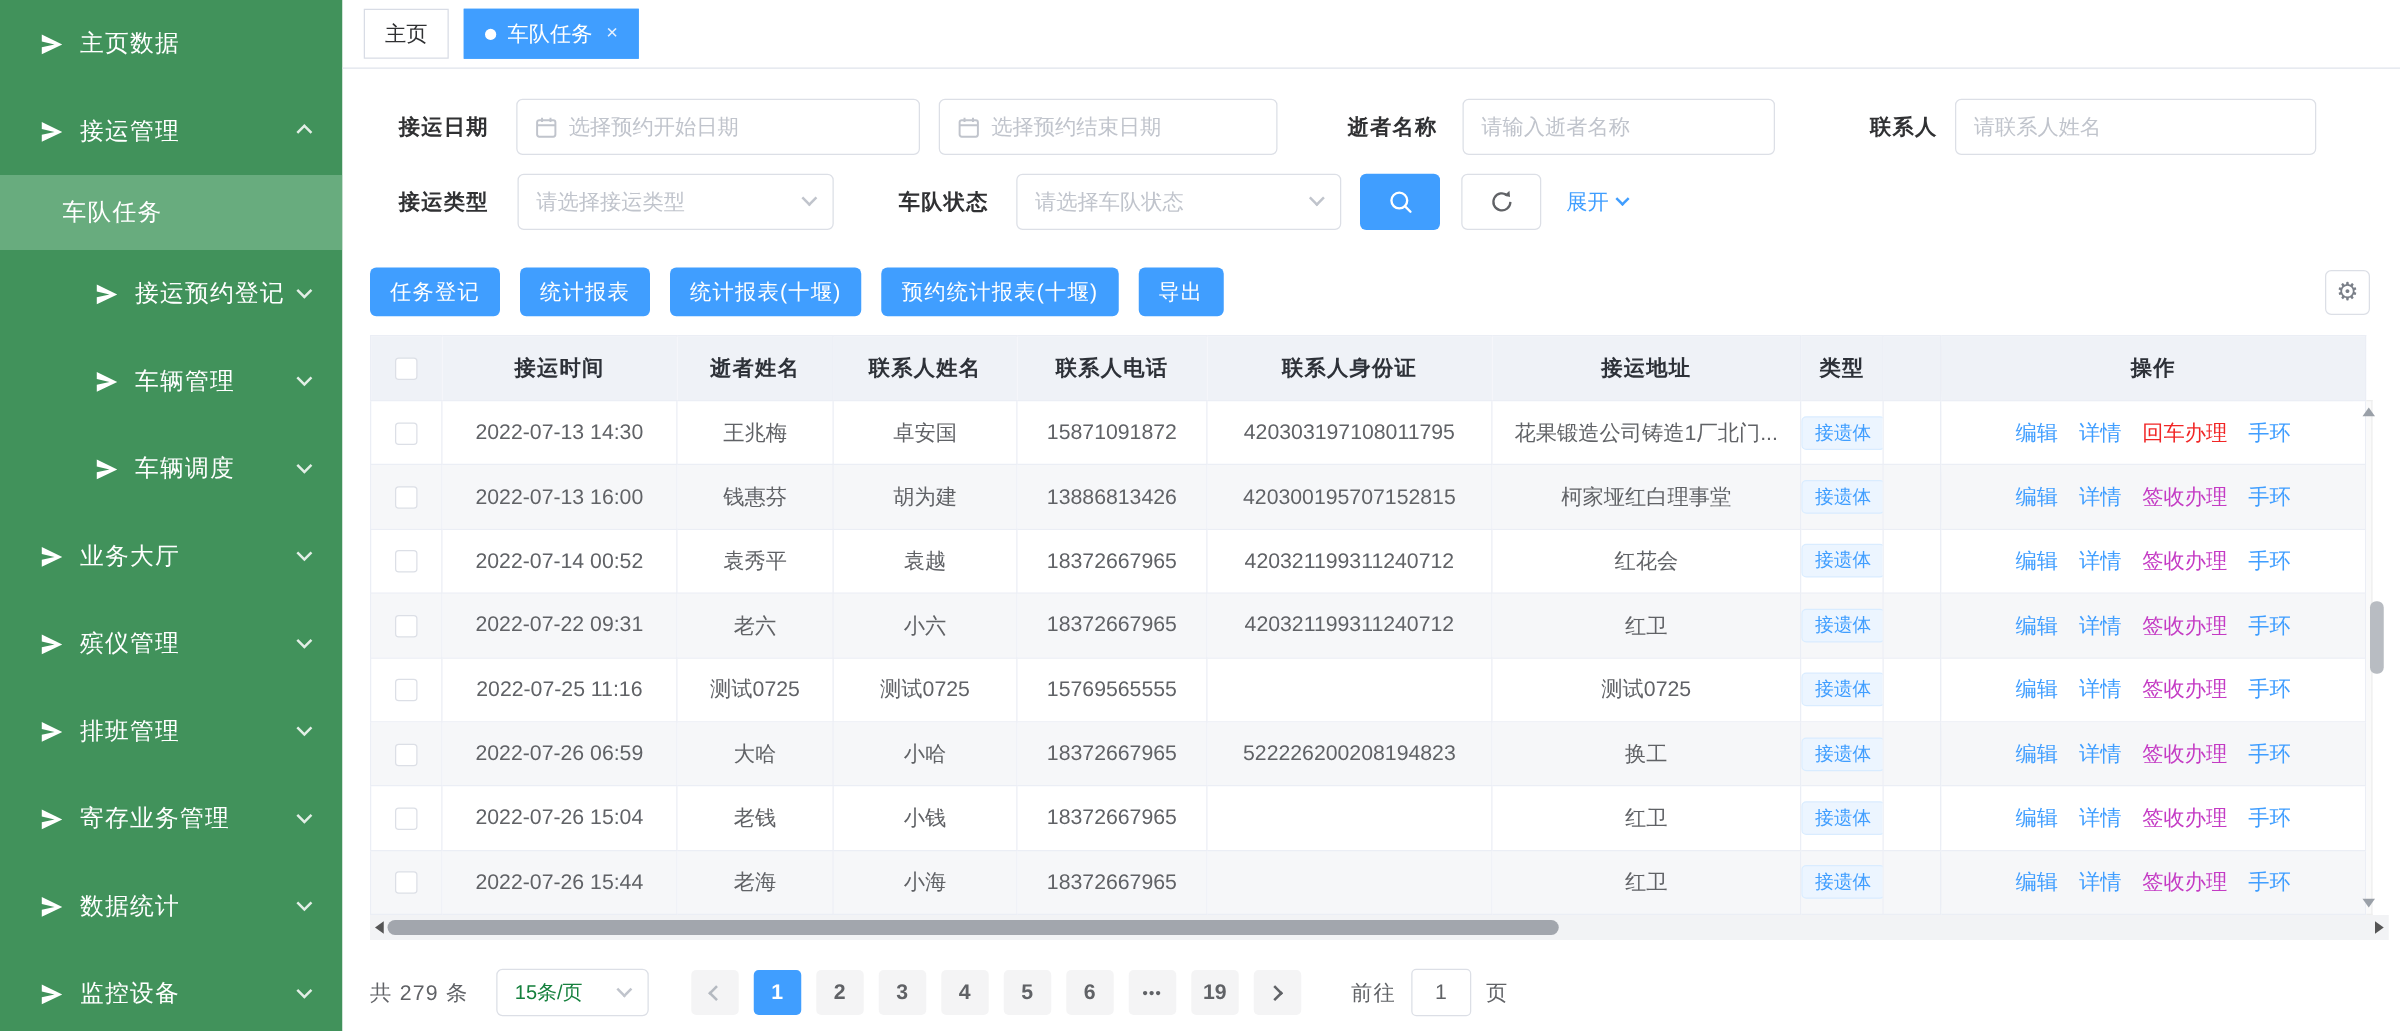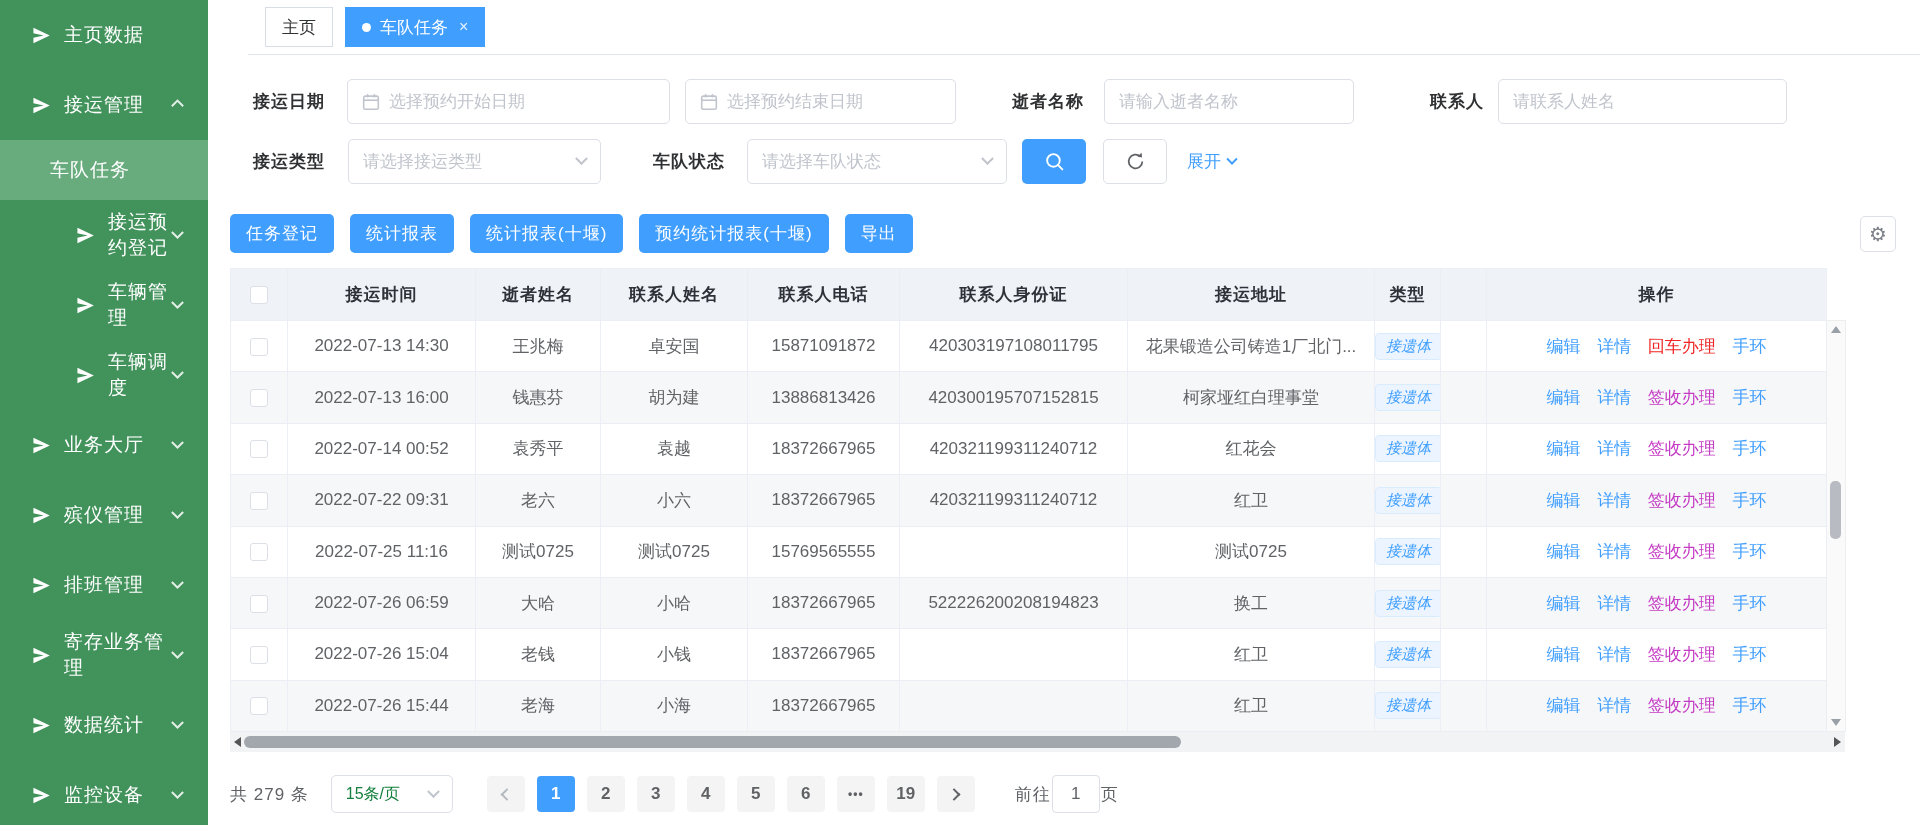--- a/index.html
+++ b/index.html
@@ -1,35 +1,35 @@
 <!DOCTYPE html>
 <html><head>
 <meta charset="utf-8">
 <style>
   * { box-sizing: border-box; margin: 0; padding: 0; }
   html,body { width:1920px; height:825px; overflow:hidden; background:#fff;
     font-family:"Liberation Sans","DejaVu Sans",sans-serif; }
   .app { display:flex; width:1920px; height:825px; }
 
   
-  .sidebar { width:208px; flex-shrink:0; background:#41925b; color:#fff; overflow:hidden; }
+  .sidebar { width:274px; flex-shrink:0; background:#41925b; color:#fff; overflow:hidden;text-align:center; }
   .side-item { height:70px; display:flex; align-items:center; padding:0 26px 0 32px;
     font-size:19px; cursor:pointer; letter-spacing:1px; }
   .side-item .plane { width:19px; height:19px; margin-right:13px; flex-shrink:0; }
   .side-item.sub { padding-left:76px; }
   .side-item.active { background:#68ac7e; height:60px; padding-left:50px; }
   .chev { width:9px; height:9px; border-right:2px solid rgba(255,255,255,.85);
     border-bottom:2px solid rgba(255,255,255,.85); margin-left:auto; flex-shrink:0; }
   .chev.down { transform:rotate(45deg) translate(-2px,-2px); }
   .chev.up { transform:rotate(-135deg); }
 
   
   .main { flex:1; display:flex; flex-direction:column; background:#fff; min-width:0; }
   .tabbar { height:55px; border-bottom:1px solid #e0e4ec; display:flex; align-items:center;
-    padding-left:17px; gap:12px; flex-shrink:0;margin-left:40px; }
+    padding-left:17px; gap:12px; flex-shrink:0; }
   .tab { height:40px; padding:0 16px; border:1px solid #d8dce5; display:flex; align-items:center;
     gap:9px; font-size:17px; color:#303133; background:#fff; cursor:pointer; }
   .tab.active { background:#409eff; border-color:#409eff; color:#fff; }
   .tab .dot { width:9px; height:9px; border-radius:50%; background:#fff; }
   .tab .close { font-size:16px; color:#e8f2ff; margin-left:2px; }
 
   .content { padding:24px 22px 0 22px; position:relative; }
 
   
   .frow { display:flex; align-items:center; }
@@ -66,21 +66,21 @@
   .table-zone { margin-top:15px; display:flex; }
   table { border-collapse:collapse; table-layout:fixed; width:1596px;padding-left:48px; }
   th, td { border:1px solid #ebeef5; text-align:center; overflow:hidden; white-space:nowrap;
     text-overflow:ellipsis; }
   th { background:#eff2f7; height:52px; font-size:17px; color:#2d3138; letter-spacing:1px; }
   td { height:51px; font-size:17px; color:#606266; background:#fff; }
   tr.stripe td { background:#f6f7f9; }
   .cb { display:inline-block; width:18px; height:18px; border:1px solid #dcdfe6; border-radius:3px;
     background:#fff; vertical-align:middle; cursor:pointer; }
   .tag { display:inline-block; padding:3px 10px; font-size:15px; color:#409eff; background:#ecf5ff;
-    border:1px solid #d9ecff; border-radius:4px;font-style:italic; }
+    border:1px solid #d9ecff; border-radius:4px; }
   td.c-op, th.c-op { box-shadow:-5px 0 8px -4px rgba(0,0,0,.12); }
   .lnk { color:#409eff; text-decoration:none; margin:0 6px; cursor:pointer; }
   .lnk.red { color:#f12525; }
   .lnk.purple { color:#c43bc4; }
 
   
   .vscroll { width:19px; background:#fafafa; border:1px solid #eee; border-left:none;
     margin-top:52px; height:412px; position:relative; }
   .vscroll .arr { position:absolute; left:50%; transform:translateX(-50%); width:0; height:0; }
   .vscroll .arr.up { top:5px; border-left:5px solid transparent; border-right:5px solid transparent;
@@ -103,21 +103,21 @@
   .pag .total { margin-right:22px; letter-spacing:1px; }
   .pag .sizesel { width:122px; height:38px; margin-right:28px; font-size:16px; }
   .pgbtn { min-width:38px; height:36px; border-radius:4px; background:#f4f4f5; color:#606266;
     display:flex; align-items:center; justify-content:center; margin:0 6px; font-size:17px;
     cursor:pointer; font-weight:bold; }
   .pgbtn.active { background:#409eff; color:#fff; }
   .pgbtn .chevp { width:9px; height:9px; border-right:2px solid #b4b9c0; border-bottom:2px solid #b4b9c0; }
   .pgbtn .chevp.l { transform:rotate(135deg) translate(-1px,-1px); }
   .pgbtn .chevp.r { transform:rotate(-45deg) translate(-1px,-1px); border-color:#606266; }
   .pgbtn.dots { background:#f4f4f5; letter-spacing:1px; font-size:12px; }
-  .goto { margin-left:34px; display:flex; align-items:center; gap:1px; letter-spacing:1px; }
+  .goto { margin-left:34px; display:flex; align-items:center; gap:12px; letter-spacing:1px; }
   .goto input { width:48px; height:38px; border:1px solid #dcdfe6; border-radius:4px; text-align:center;
     font-size:17px; color:#606266; outline:none; font-family:inherit; }
 </style>
 </head>
 <body>
 
 <div class="app">
 
   <aside class="sidebar">
     <div class="side-item">

